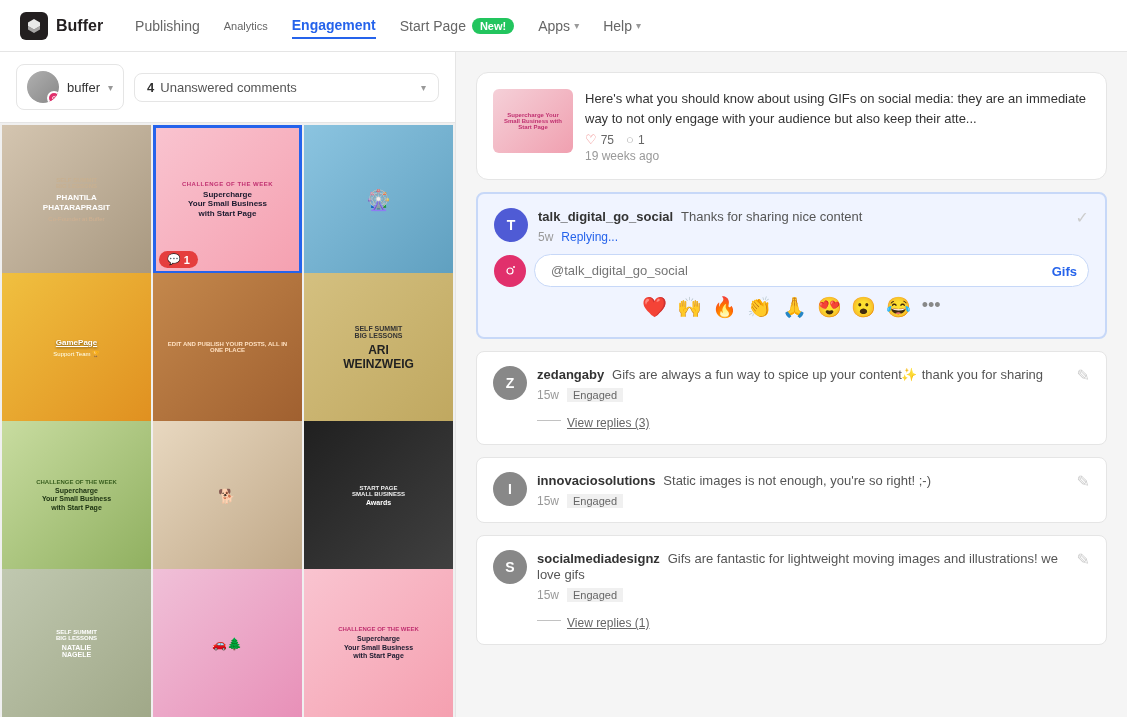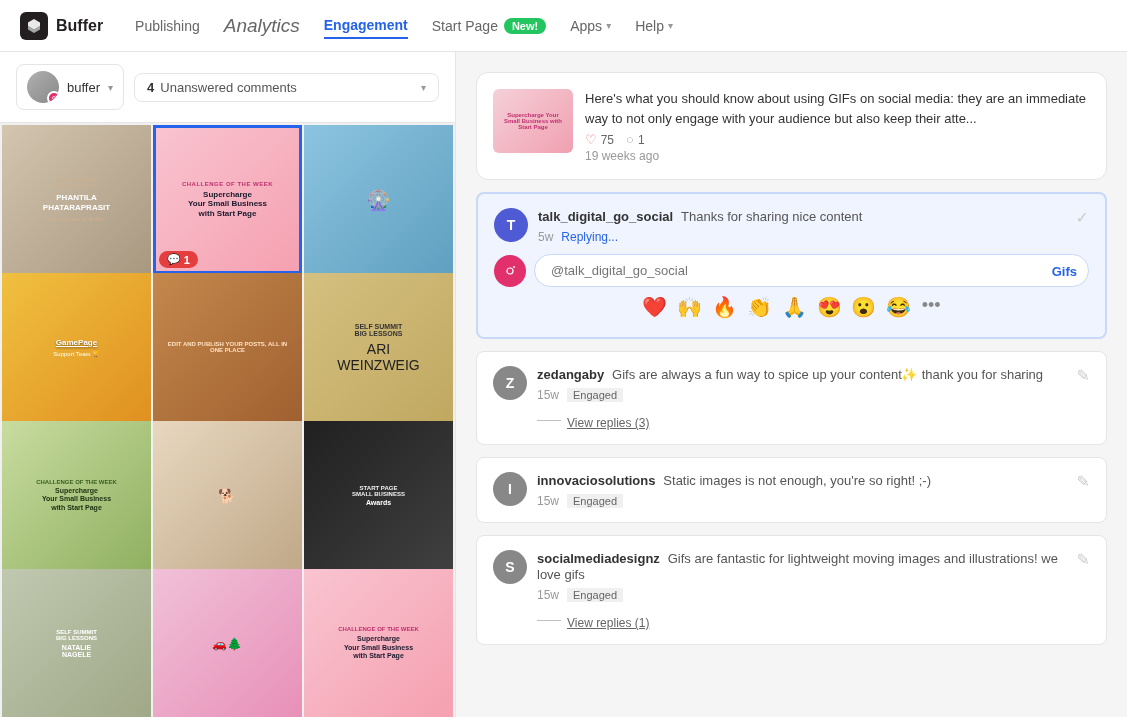--- a/index.html
+++ b/index.html
@@ -97,21 +97,21 @@
     <div style="display:flex;align-items:center;gap:8px;font-weight:800;font-size:16px;color:#231f20;margin-right:8px;cursor:pointer;">
       <svg width="28" height="28" viewBox="0 0 28 28" fill="none">
         <rect width="28" height="28" rx="6" fill="#231f20"></rect>
         <path d="M14 7L20 10.5V14L14 17.5L8 14V10.5L14 7Z" fill="#fff" opacity="0.9"></path>
         <path d="M14 17.5L20 14V17.5L14 21L8 17.5V14L14 17.5Z" fill="#fff" opacity="0.6"></path>
       </svg>
       <span>Buffer</span>
     </div>
 
     <span style="font-size:14px;color:#666;cursor:pointer;padding:4px 0;">Publishing</span>
-    <span style="font-size:19px;color:#666;cursor:pointer;padding:4px 0;font-style:italic;">Analytics</span>
+    <span style="font-size:11px;color:#666;cursor:pointer;padding:4px 0;">Analytics</span>
     <span style="font-size:14px;color:#2563eb;font-weight:700;cursor:pointer;padding:4px 0;border-bottom:2px solid #2563eb;">Engagement</span>
     <div style="display:flex;align-items:center;gap:6px;cursor:pointer;">
       <span style="font-size:14px;color:#666;">Start Page</span>
       <span style="background:#22c55e;color:#fff;font-size:11px;font-weight:700;padding:2px 8px;border-radius:12px;">New!</span>
     </div>
     <div style="display:flex;align-items:center;gap:4px;cursor:pointer;">
       <span style="font-size:14px;color:#666;">Apps</span>
       <span style="font-size:10px;color:#999;">▾</span>
     </div>
     <div style="display:flex;align-items:center;gap:4px;cursor:pointer;">
@@ -181,21 +181,21 @@
         </div>
       </div>
       <div class="grid-item gi-5">
         <div class="grid-item-text">
           <div style="font-size:6px;font-weight:700;color:#ffe0c0;text-transform:uppercase;margin-bottom:2px;">Edit and publish your posts, all in one place</div>
         </div>
       </div>
       <div class="grid-item gi-6">
         <div class="grid-item-text">
           <div style="font-size:7px;font-weight:700;color:#333;text-transform:uppercase;">Self Summit<br>Big Lessons</div>
-          <div style="font-size:14px;font-weight:400;color:#222;margin-top:4px;">ARI<br>WEINZWEIG</div>
+          <div style="font-size:12px;font-weight:700;color:#222;margin-top:4px;">ARI<br>WEINZWEIG</div>
         </div>
       </div>
 
       <div class="grid-item gi-7">
         <div class="grid-item-text">
           <div style="font-size:6px;font-weight:700;color:#3a6020;text-transform:uppercase;margin-bottom:2px;">Challenge of the Week</div>
           <div style="font-size:7px;font-weight:800;color:#1a3010;line-height:1.2;">Supercharge<br>Your Small Business<br>with Start Page</div>
         </div>
       </div>
       <div class="grid-item" style="background:linear-gradient(135deg,#e8d8c0,#c0a888);">

